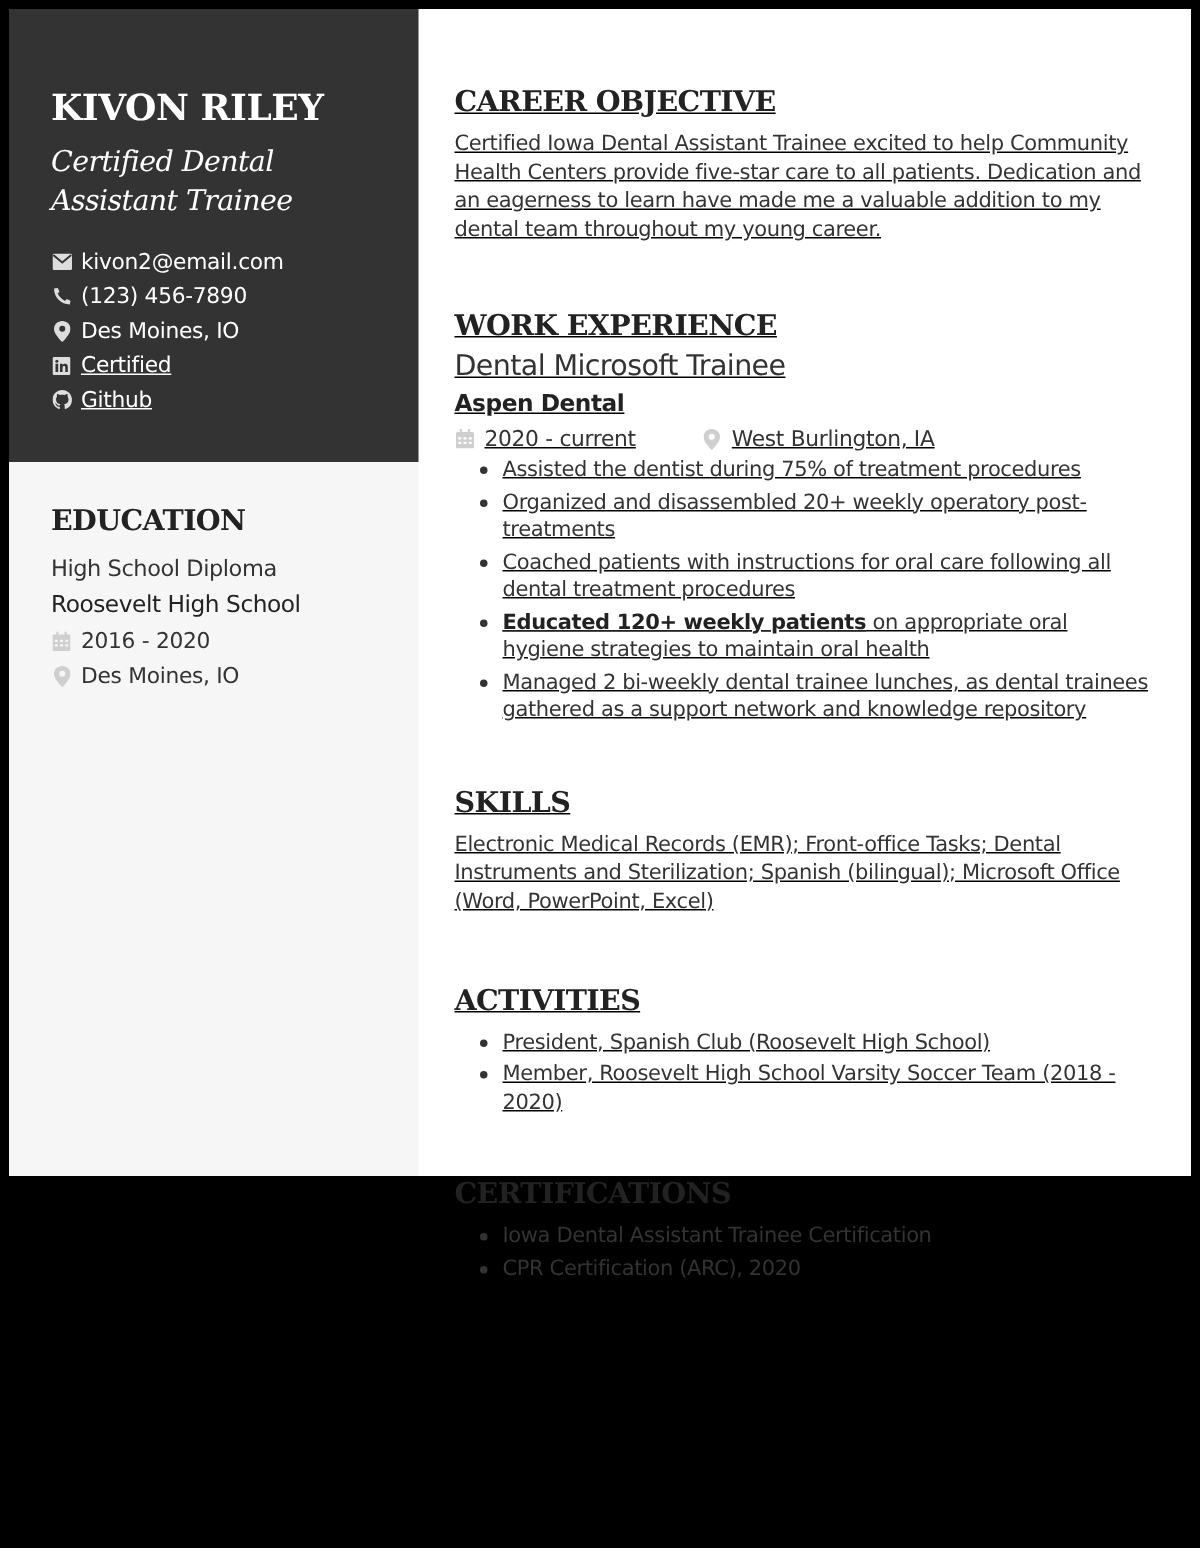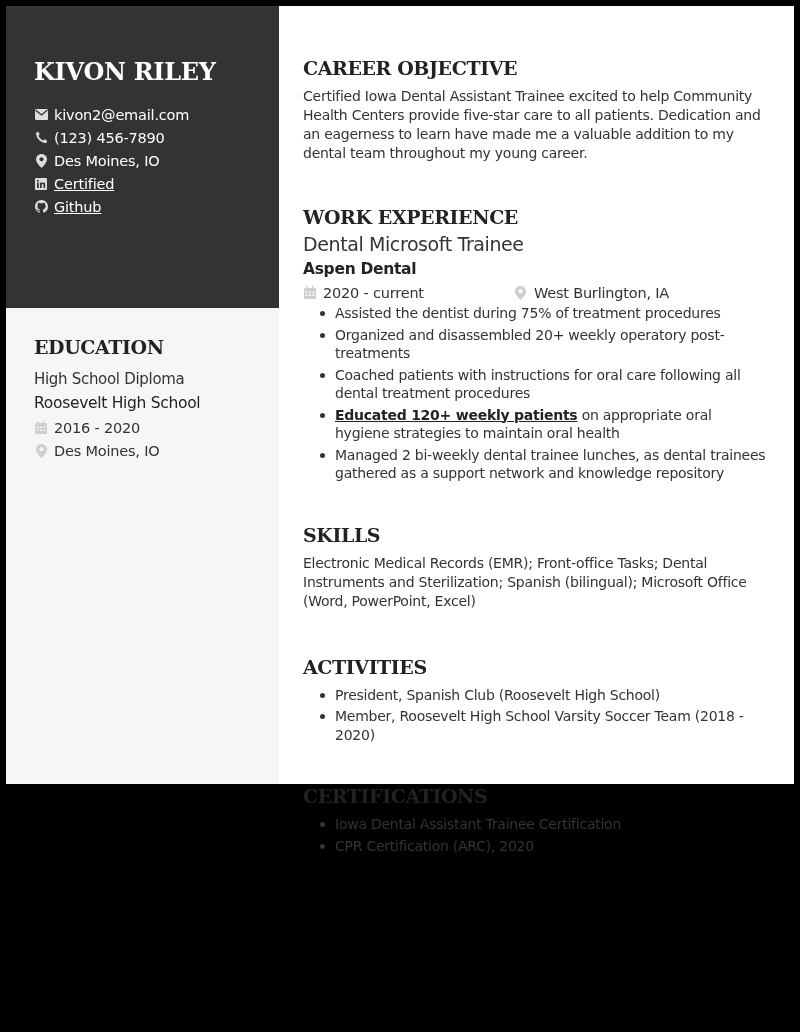--- a/index.html
+++ b/index.html
@@ -30,37 +30,38 @@
     font-family: "DejaVu Serif", serif; font-weight: bold; font-size: 19px;
     color: #222; letter-spacing: -0.4px; line-height: 24px;
   }
   .edu-degree { font-size: 15px; color: #333; margin-top: 9px; line-height: 23px; letter-spacing: -0.3px; }
   .edu-school { font-size: 15.5px; color: #222; font-weight: normal; line-height: 25px; letter-spacing: -0.3px; }
   .meta { display: flex; align-items: center; font-size: 14.5px; color: #333; height: 23px; letter-spacing: -0.2px; }
   .meta .ic { width: 14px; height: 14px; margin-right: 6px; display: inline-flex; align-items: center; justify-content: center; }
   .main { flex: 1; padding: 50px 24px 0 24px; }
   .main .sec-title { margin-bottom: 7px; }
   .para { font-size: 14px; line-height: 19px; color: #333; letter-spacing: -0.25px; }
-  .section { margin-bottom: 38px; }
+  .section { margin-bottom: 38px; text-decoration: underline; }
   .job-title { font-size: 19px; color: #333; line-height: 26px; letter-spacing: -0.4px; margin-top: 2px; }
   .company { font-size: 15.5px; font-weight: bold; color: #222; line-height: 24px; letter-spacing: -0.3px; }
-  .job-meta { display: flex; align-items: center; gap: 46px; }
+  .job-meta { display: flex; align-items: center; }
   .job-meta .meta { margin-right: 30px; }
   ul.bul { list-style: none; padding-left: 32px; }
   ul.bul li { position: relative; font-size: 14px; line-height: 18.5px; color: #333; margin-bottom: 3px; letter-spacing: -0.25px; }
   ul.bul li::before { content: ""; position: absolute; left: -15px; top: 7px; width: 5px; height: 5px; border-radius: 50%; background: #333; }
   .hl { font-weight: bold; text-decoration: underline; color: #222; }
 </style>
 </head>
 <body>
 
 <div class="page">
   <aside class="sidebar">
     <div class="side-head">
       <div class="name">KIVON RILEY</div>
+      <div class="title">Certified Dental Assistant Trainee</div>
       <div class="contacts">
         <div class="contact">
           <span class="ic">
             <svg width="13" height="11" viewBox="0 0 13 11">
                 <rect x="0" y="0" width="13" height="11" rx="1" fill="#ddd"></rect>
                 <path d="M0.5 1 L6.5 6 L12.5 1" stroke="#333" stroke-width="1.3" fill="none"></path>
               </svg>
           </span>
           <span>kivon2@email.com</span>
         </div>

